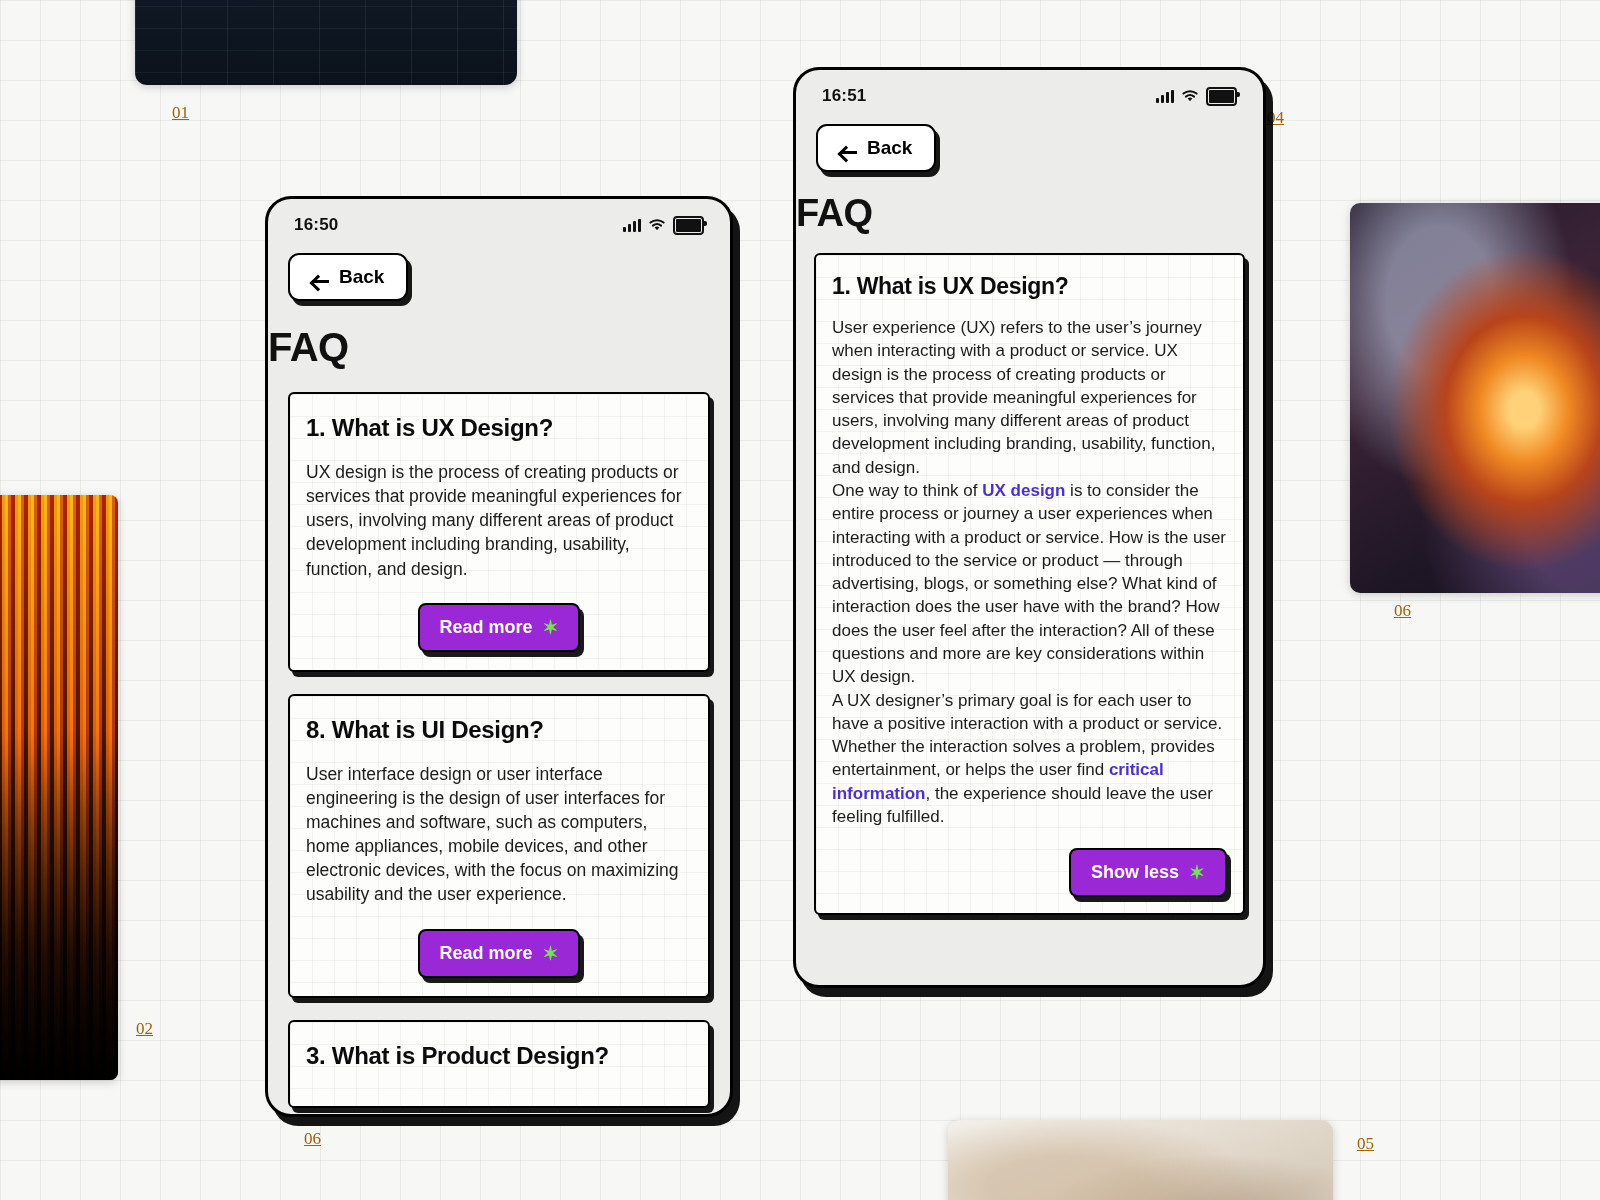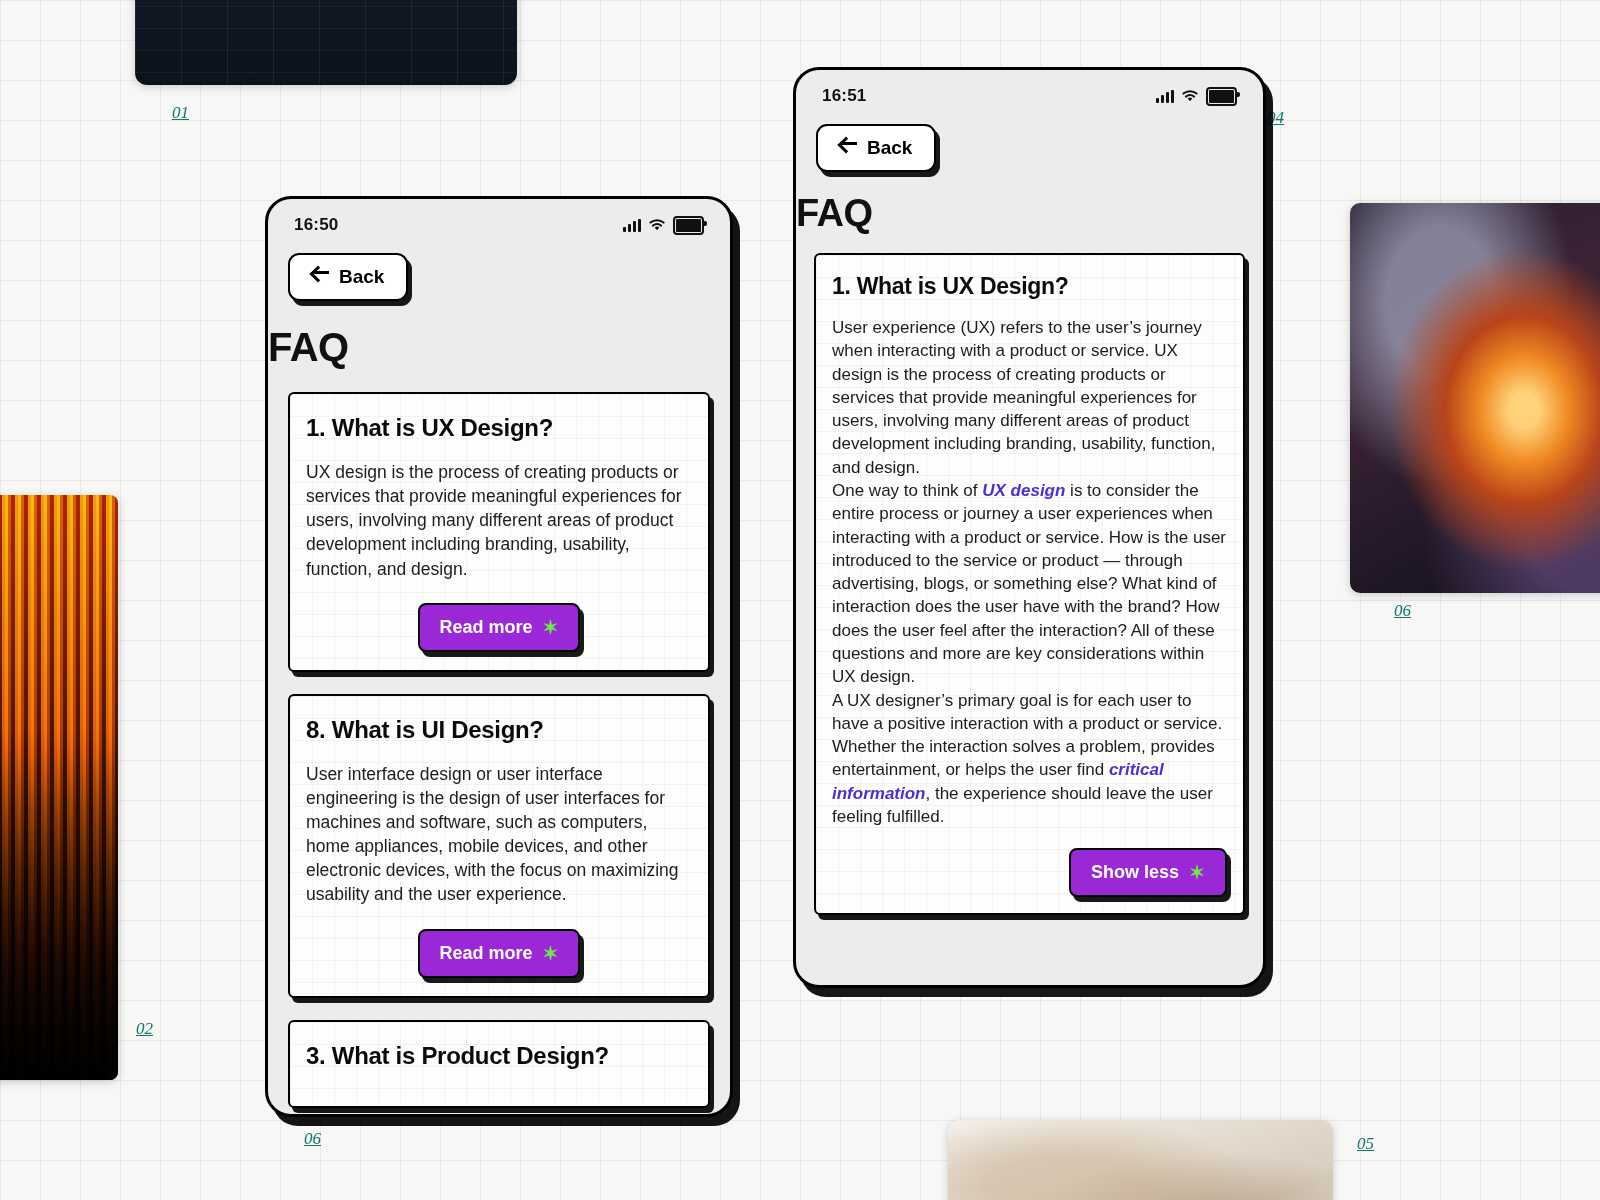--- a/index.html
+++ b/index.html
@@ -83,23 +83,22 @@
     border-radius: 12px;
     background:
       radial-gradient(ellipse at 30% 40%, rgba(200,175,145,0.55) 0 20%, transparent 50%),
       radial-gradient(ellipse at 70% 65%, rgba(175,150,125,0.5) 0 18%, transparent 48%),
       linear-gradient(160deg, #f3efe9 0%, #e6ded2 35%, #d8cdbd 65%, #efeae2 100%);
   }
 
   .caption {
     position: absolute;
     font-family: "Liberation Serif", serif;
-    font-style: italic;
     font-size: 17px;
-    color: #0f766e;
+    color: #a16207;
     text-decoration: underline;
     z-index: 3;
   }
 
   
   .phone {
     position: absolute;
     background: #ececea;
     border: 3px solid #000;
     border-radius: 26px;
@@ -150,21 +149,21 @@
     content: "";
     position: absolute;
     right: -5px; top: 3.5px;
     width: 3px; height: 5px;
     background: #111;
     border-radius: 0 2px 2px 0;
   }
 
   .btn-back {
     display: inline-flex;
-    align-items: flex-start;
+    align-items: flex-end;
     gap: 10px;
     background: #fff;
     border: 2.5px solid #000;
     border-radius: 11px;
     padding: 11px 22px;
     font-weight: bold;
     font-size: 19px;
     color: #000;
     box-shadow: 4px 5px 0 rgba(0,0,0,0.9);
     margin: 14px 0 0 20px;
@@ -214,21 +213,20 @@
     font-weight: 900;
     color: #0b0b0b;
     letter-spacing: -0.3px;
   }
   .card p {
     color: #1c1c1c;
     margin: 0;
   }
   .card p b.link {
     color: #4b2fd6;
-    font-style: italic;
     font-weight: bold;
   }
 
   .btn-more {
     display: inline-flex;
     align-items: center;
     gap: 10px;
     background: #9b28d6;
     border: 2.5px solid #000;
     border-radius: 8px;

